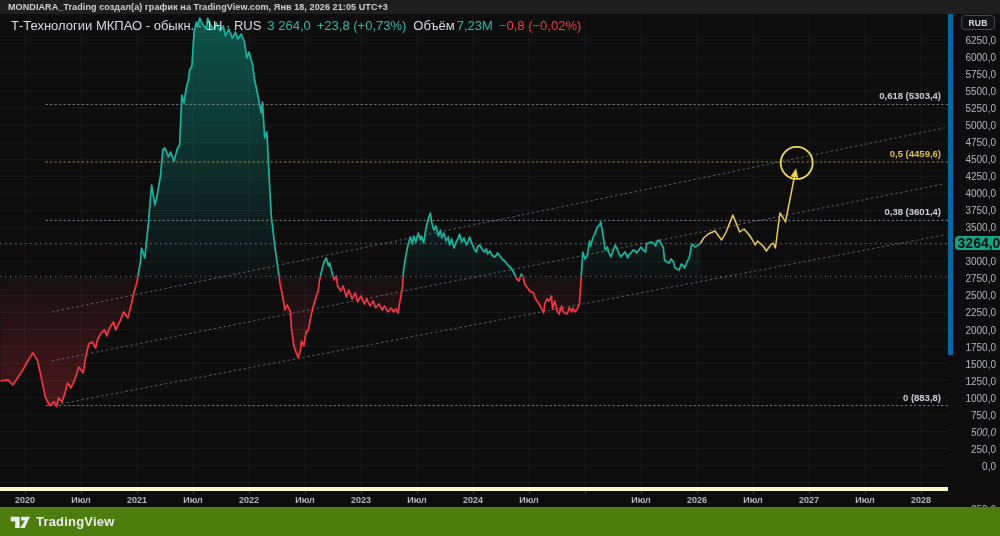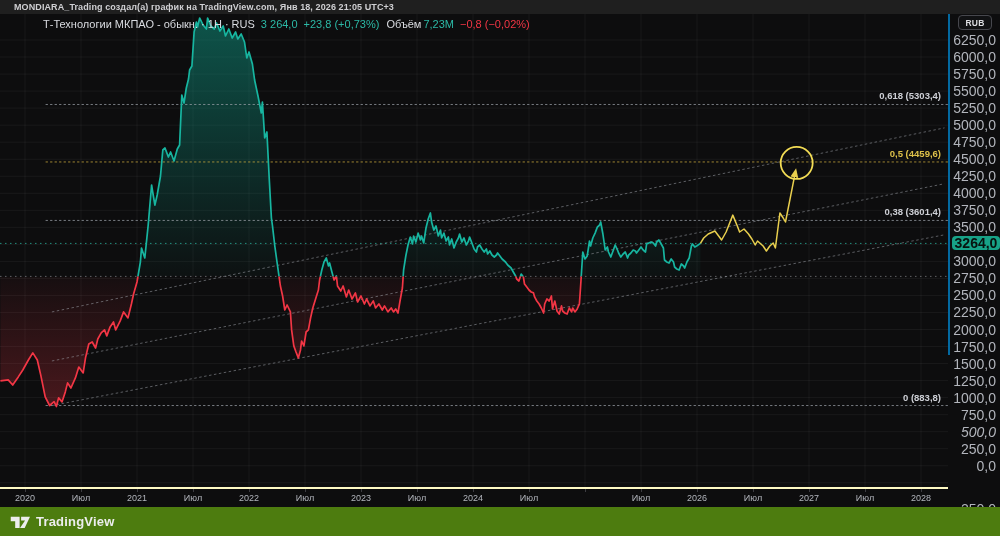--- a/index.html
+++ b/index.html
@@ -2,51 +2,51 @@
 <html><head>
 <meta charset="utf-8">
 <style>
   * { margin:0; padding:0; box-sizing:border-box; }
   html,body { width:1000px; height:536px; background:#0d0d0e; overflow:hidden;
     font-family:"Liberation Sans","DejaVu Sans",sans-serif; }
   #stage { position:relative; width:1000px; height:536px; background:#0d0d0e; }
 
   
   #attribution { position:absolute; left:0; top:0; width:1000px; height:14px;
-    background:#1f1f1f; z-index:6; display:flex; align-items:center; padding-left:14px; }
+    background:#1f1f1f; z-index:6; display:flex; align-items:center; padding-left:8px; }
   #attribution span { font-size:9px; font-weight:700; color:#cfcfd2; letter-spacing:.1px; }
 
   
   #chart-svg { position:absolute; left:0; top:0; z-index:1; cursor:crosshair; }
 
   
   #legend { position:absolute; left:11px; top:18px; z-index:5; display:flex;
-    align-items:center; white-space:nowrap; font-size:11px;margin-left:32px; }
+    align-items:center; white-space:nowrap; font-size:13px; }
   #legend .sym { color:#d9dbe0; font-weight:400; }
   #legend .teal { color:#2cb9a6; margin-left:6px; }
   #legend .white { color:#d9dbe0; margin-left:7px; }
   #legend .tealtight { color:#2cb9a6; margin-left:2px; }
   #legend .red { color:#f23645; margin-left:6px; }
 
   
   #price-axis { position:absolute; left:948px; top:0; width:52px; height:355px;
-    background:#0d0d0e; border-left:2px solid #0369a1; z-index:4; }
+    background:#0d0d0e; border-left:5px solid #0369a1; z-index:4; }
   .ptick { position:absolute; right:4px; transform:translateY(-50%);
-    font-size:14px; color:#b2b5bc; }
+    font-size:10px; color:#b2b5bc; }
   #rub-button { position:absolute; left:8px; top:15px; width:34px; height:15px;
     border:1px solid #46474d; border-radius:4px; background:#111214; color:#dcdde1;
     font-size:8.5px; font-weight:700; display:flex; align-items:center;
     justify-content:center; cursor:pointer; letter-spacing:.2px; }
   #price-badge { position:absolute; left:2px; width:48px; height:14px; border-radius:4px;
     background:#17a287; color:#07130f; font-size:14px; font-weight:700;
     display:flex; align-items:center; justify-content:center; }
 
   
   #time-axis { position:absolute; left:0; top:487px; width:948px; height:20px;
-    background:#0d0d0e; border-top:2px solid #fef9c3; z-index:4; }
+    background:#0d0d0e; border-top:4px solid #fef9c3; z-index:4;font-weight:bold; }
   .ttick { position:absolute; top:4px; transform:translateX(-50%); font-size:9px; color:#b2b5bc; }
   .tmark { position:absolute; top:0; width:1px; height:3px; background:#3c3c41; }
 
   
   #footer { position:absolute; left:0; top:507px; width:1000px; height:29px;
     background:#4d7c0f; z-index:6; display:flex; align-items:center; padding-left:10px; }
   #logo { display:flex; align-items:center; gap:6px; cursor:pointer; }
   #logo .word { color:#eceded; font-size:13px; font-weight:700; letter-spacing:.2px; }
 </style>
 </head>

